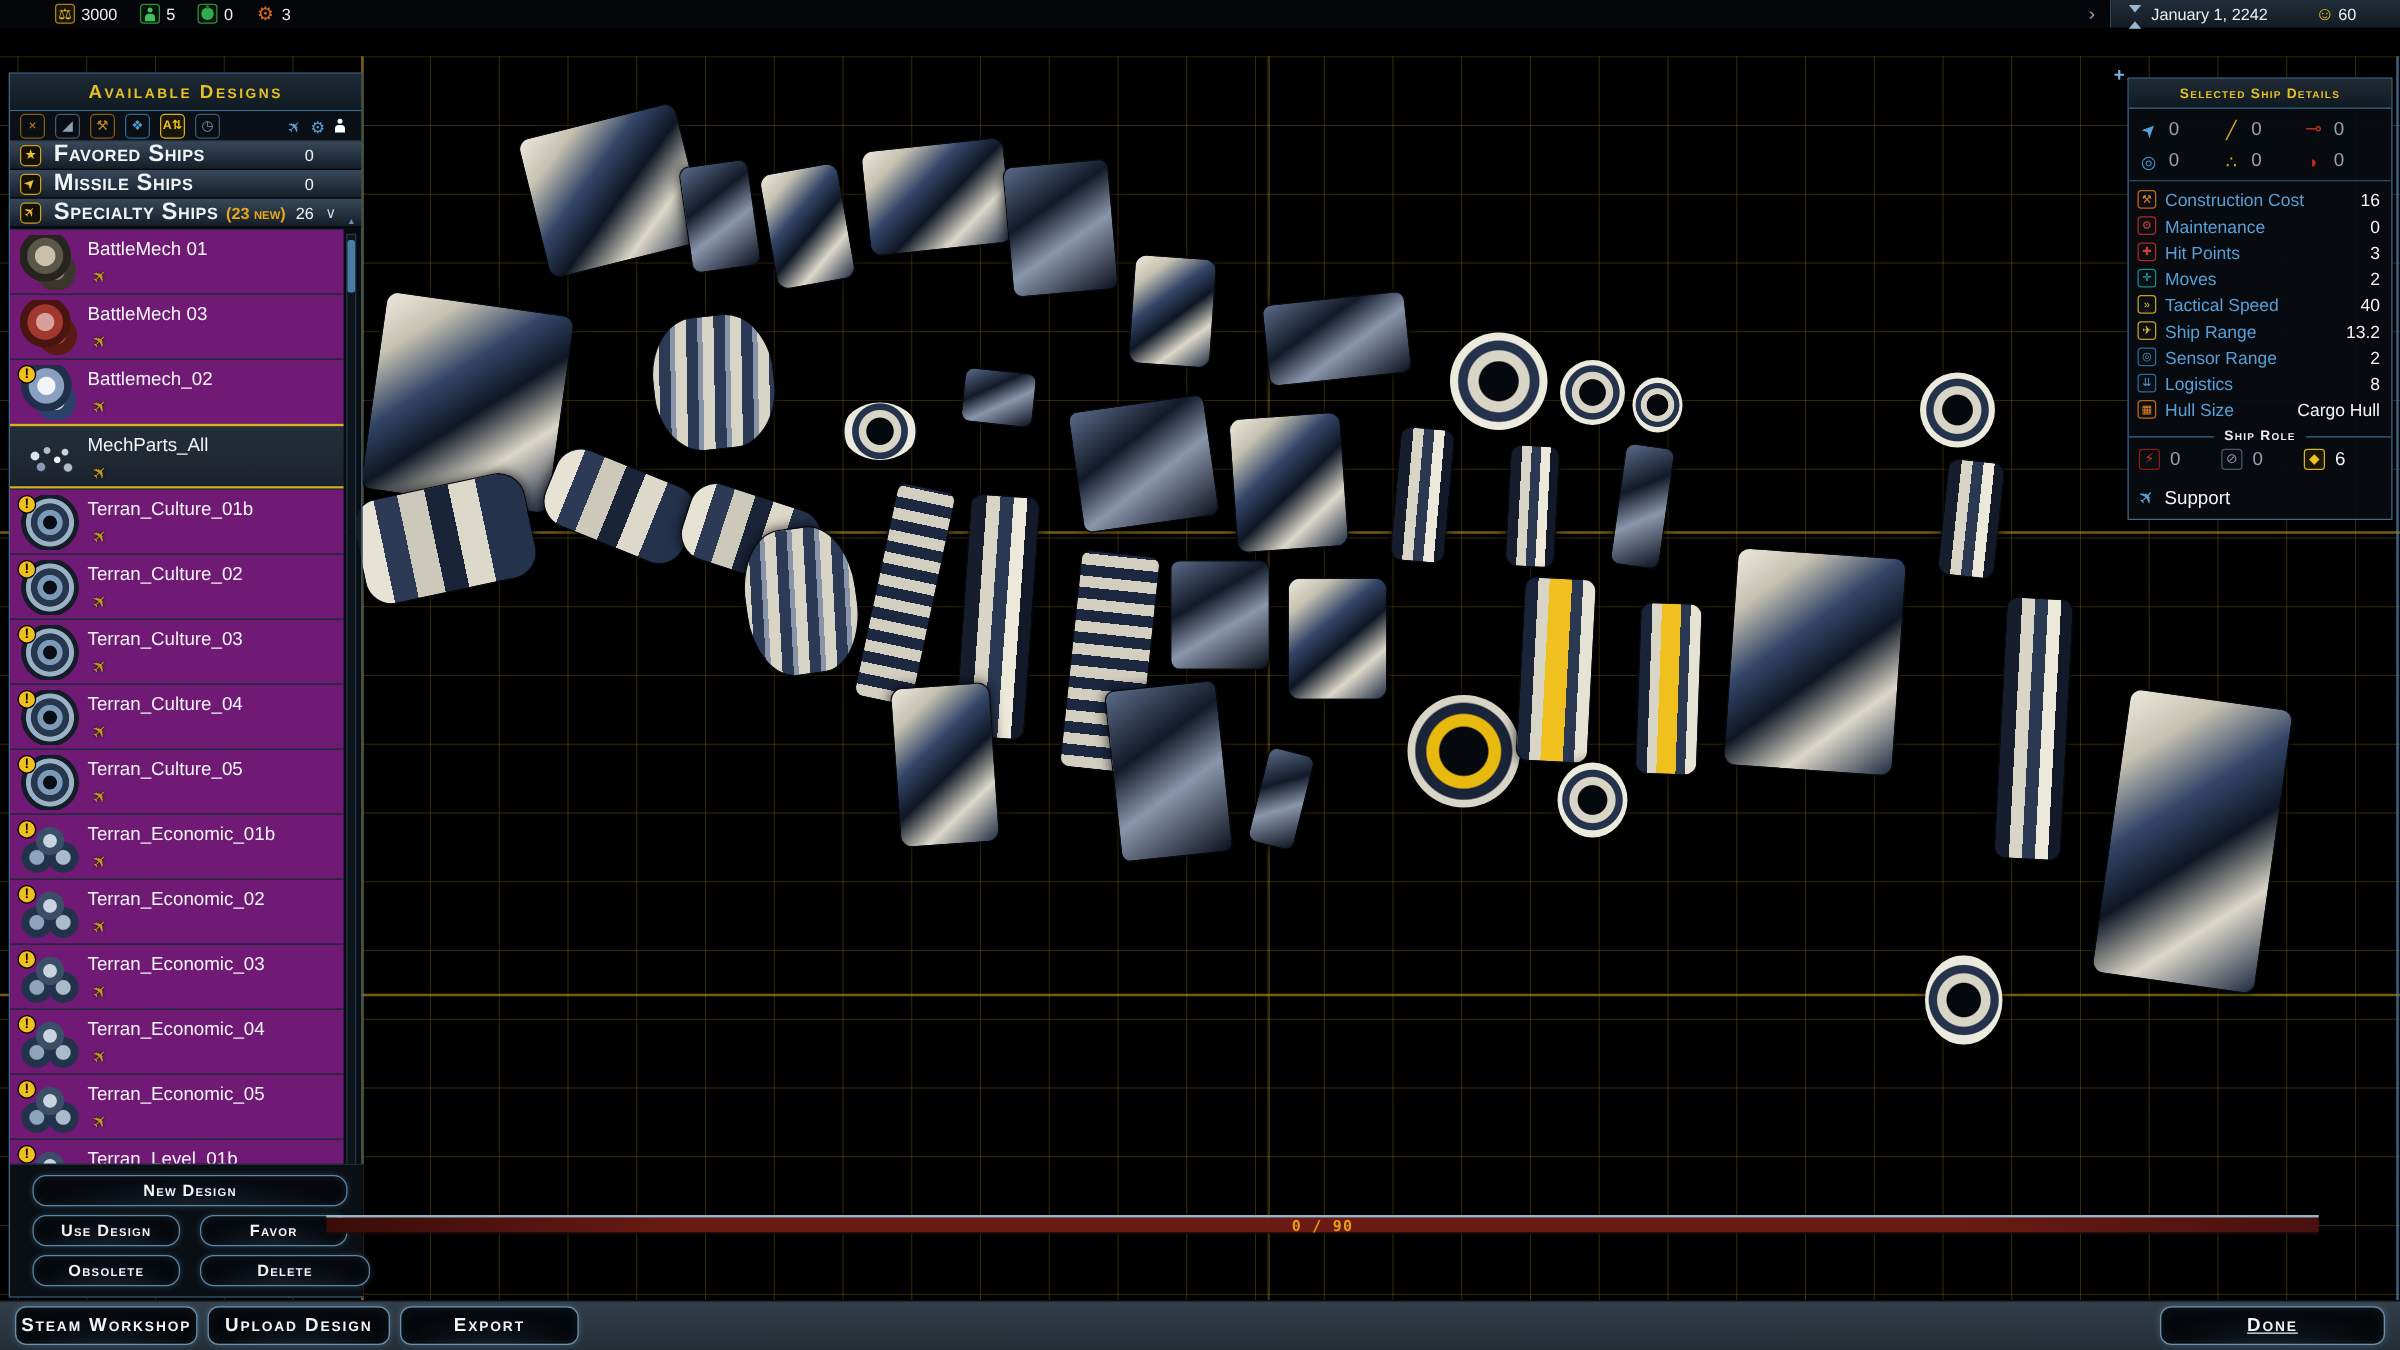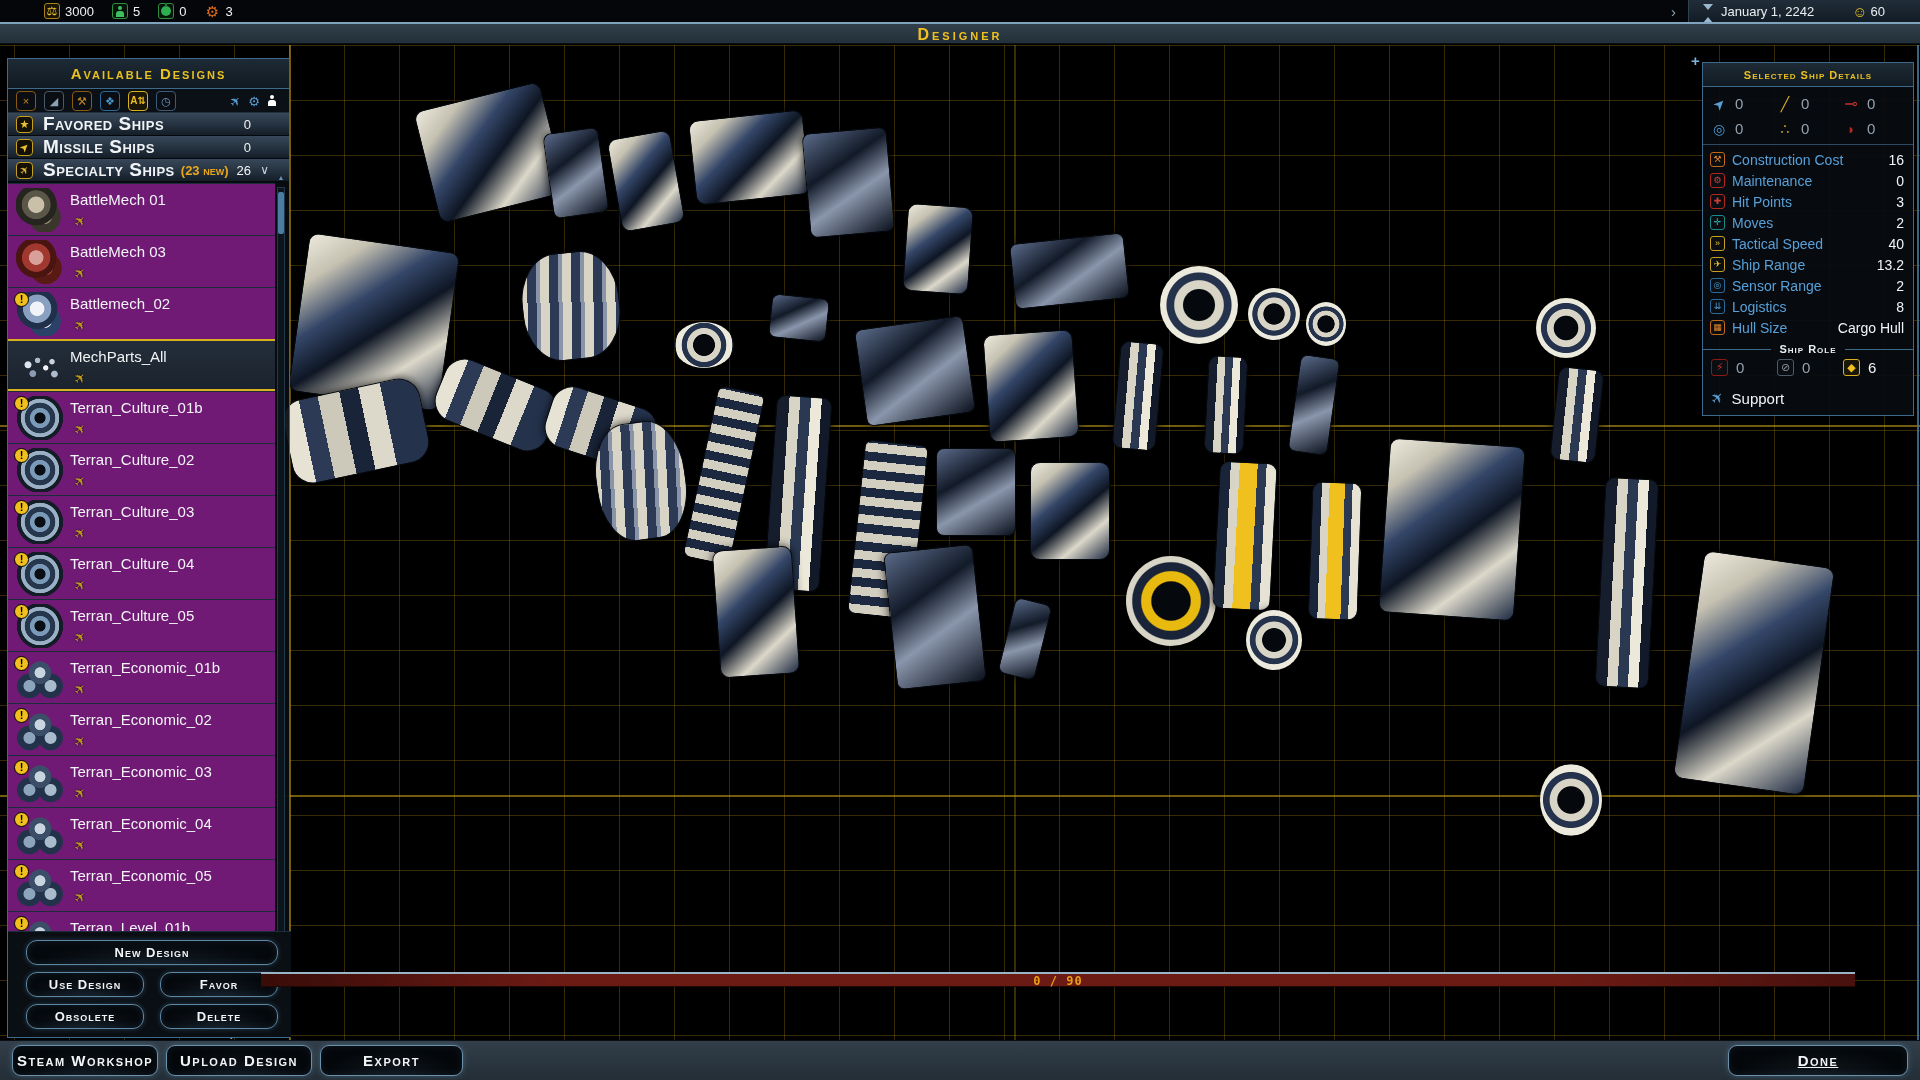--- a/index.html
+++ b/index.html
@@ -121,21 +121,21 @@
 
   .lp-buttons { position:absolute; left:0; bottom:0; width:283px; height:106px; background:#0a0f14; border-top:1px solid #1c2c3a; }
   .gc-btn { position:absolute; background:radial-gradient(ellipse at 50% 120%,#16202a 0%,#05080c 70%);
     border:1px solid #5e87a6; border-radius:11px; color:#f2f4f6; font-variant:small-caps; font-weight:bold;
     font-size:13px; letter-spacing:1px; display:flex; align-items:center; justify-content:center; cursor:pointer;
     box-shadow:0 0 5px rgba(90,140,175,0.35), inset 0 0 8px rgba(90,140,175,0.15); }
   .b-new { left:18px; top:8px; width:252px; height:25px; }
   .b-use { left:18px; top:40px; width:118px; height:25px; }
   .b-favor { left:152px; top:40px; width:118px; height:25px; }
   .b-obsolete { left:18px; top:72px; width:118px; height:25px; }
-  .b-delete { left:152px; top:72px; width:118px; height:25px; }
+  .b-delete { left:152px; top:72px; width:136px; height:25px; }
 
   
   .right-panel { position:absolute; left:1702px; top:62px; width:212px; height:354px;
     background:rgba(7,11,16,0.93); border:1px solid #3d6a8a; }
   .rp-title { height:24px; background:linear-gradient(180deg,#1e2a35,#101a22); border-bottom:1px solid #3d6a8a;
     display:flex; align-items:center; justify-content:center; color:#e8c020; font-variant:small-caps;
     font-weight:bold; font-size:11px; letter-spacing:1px; }
   .wp-grid { position:relative; height:58px; border-bottom:1px solid #2e4a62; }
   .wp-cell { position:absolute; display:flex; align-items:center; gap:8px; }
   .wp-ic { font-size:14px; line-height:1; width:16px; text-align:center; }
@@ -276,23 +276,20 @@
     </div>
     <div class="expand-arrow">›</div>
     <div class="date-panel">
       <span class="hourglass"></span>
       <span>January 1, 2242</span>
       <span class="smiley">☺</span>
       <span>60</span>
     </div>
   </div>
 
-  <div class="header">
-    <div class="header-title">Designer</div>
-  </div>
 
   <div class="left-panel">
     <div class="lp-title">Available Designs</div>
 
     <div class="lp-filters">
       <span class="f-ic f1">×</span>
       <span class="f-ic f2">◢</span>
       <span class="f-ic f3">⚒</span>
       <span class="f-ic f4">❖</span>
       <span class="f-ic f5">A⇅</span>

